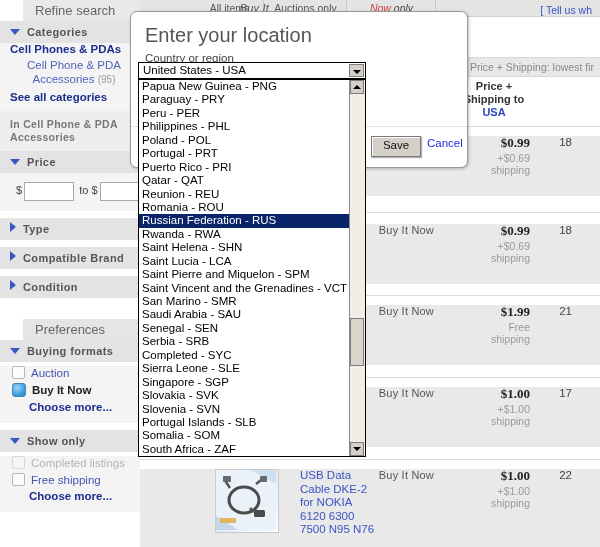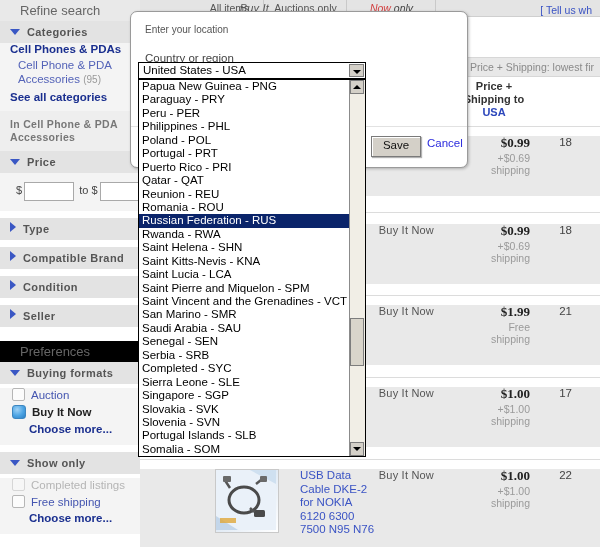--- a/index.html
+++ b/index.html
@@ -17,33 +17,33 @@
   .tab{position:absolute;top:0;height:16px;line-height:16px;font-size:10.5px;color:#555;
        text-align:center;box-sizing:border-box;border-right:1px solid #c9c9c9;}
   .tab.t0{left:196px;width:68px;}
   .tab.t1{left:265px;width:82px;}
   .tab.t2{left:348px;width:88px;font-style:italic;color:#444;}
   .tab.t2 .bin{font-style:italic;}
   .tab.t2 .now{color:#d24040;}
 
   
   .sidebar{position:absolute;left:0;top:0;width:140px;height:547px;background:#ffffff;}
-  .sb-title{height:21px;line-height:21px;padding-left:20px;font-size:13px;color:#666;
-            font-weight:normal;background:#e9e9e9;}
+  .sb-title{height:21px;line-height:21px;padding-left:12px;font-size:13px;color:#666;
+            font-weight:normal;background:#e9e9e9;margin-left:23px;}
   .sb-head{height:22px;line-height:22px;background:#e3e3e3;padding-left:10px;
            font-size:11px;font-weight:bold;color:#555;letter-spacing:.4px;position:relative;}
   .sb-head .tri{display:inline-block;margin-right:7px;position:relative;top:-1px;}
   .tri-d{width:0;height:0;border-left:5px solid transparent;border-right:5px solid transparent;
          border-top:6px solid #3a57c4;display:inline-block;}
   .tri-r{width:0;height:0;border-top:5px solid transparent;border-bottom:5px solid transparent;
          border-left:6px solid #3a57c4;display:inline-block;}
   .sb-body{padding:0 10px 8px 10px;background:#f4f4f4;}
   .lnk{color:#2b3fa0;text-decoration:none;cursor:pointer;}
   .cat-main{font-weight:bold;font-size:11.5px;color:#1a2f8f;margin-bottom:3px;display:block;}
-  .cat-sub{display:block;color:#5463b8;font-size:11.5px;line-height:14px;margin:0 0 4px 8px;}
+  .cat-sub{display:block;color:#5463b8;font-size:11.5px;line-height:14px;margin:0 0 4px 8px;text-align:center;}
   .cat-sub .cnt{color:#999;font-size:10px;}
   .cat-all{display:block;font-weight:bold;font-size:11.5px;color:#1a2f8f;margin-top:4px;}
   .in-cat{background:#eeeeee;padding:7px 10px;font-size:10.5px;font-weight:bold;color:#777;
           line-height:13px;letter-spacing:.3px;}
   .price-row{padding:9px 6px 10px 16px;background:#f4f4f4;white-space:nowrap;font-size:11px;color:#444;}
   .price-row input{width:44px;height:15px;border:1px solid #a9a9a9;background:#fff;vertical-align:middle;
                    font-size:11px;margin:0 2px;}
   .divider{height:7px;background:#ffffff;}
   .opt-row{display:flex;align-items:center;gap:6px;margin:4px 0 4px 2px;font-size:11.5px;}
   .cb{width:11px;height:11px;border:1px solid #b6b6b6;border-radius:2px;background:#fcfcfc;
@@ -82,21 +82,21 @@
   .bids{position:absolute;right:28px;top:0;font-size:11.5px;color:#444;}
 
   .prodimg{position:absolute;left:75px;top:0;width:62px;height:62px;border:1px solid #c9c9c9;
            background:linear-gradient(135deg,#eef4fb 0%,#dfe9f4 45%,#ffffff 100%);overflow:hidden;}
   .prodtxt{position:absolute;left:160px;top:0;font-size:11.5px;color:#3a53c4;line-height:13.6px;}
 
   
   .dialog{position:absolute;left:130px;top:11px;width:338px;height:157px;background:#fff;
           border:1px solid #9a9a9a;border-radius:7px;box-shadow:1px 1px 3px rgba(0,0,0,.25);
           z-index:40;box-sizing:border-box;}
-  .dlg-title{position:absolute;left:14px;top:12px;font-size:10px;color:#555;}
+  .dlg-title{position:absolute;left:14px;top:12px;font-size:20px;color:#555;}
   .dlg-sub{position:absolute;left:14px;top:40px;font-size:11.5px;color:#444;}
   .dlg-actions{position:absolute;left:0;right:0;bottom:0;height:40px;border-top:1px solid #e2e2e2;}
   .btn-save{position:absolute;left:240px;top:9px;width:48px;height:19px;line-height:17px;
             text-align:center;font-size:11.5px;color:#111;background:#d4d0c8;
             border:1px solid #7a7a7a;box-shadow:inset 1px 1px 0 #fff,1px 1px 1px rgba(0,0,0,.3);
             cursor:pointer;}
   .btn-cancel{position:absolute;left:296px;top:10px;font-size:11.5px;color:#2b2bdd;cursor:pointer;}
 
   
   .selbox{position:absolute;left:138px;top:62px;width:228px;height:17px;background:#fff;
@@ -265,26 +265,23 @@
     </div>
     <div class="divider"></div>
     <div class="sb-head">
       <span class="tri"><i class="tri-r"></i></span><span>Compatible Brand</span>
     </div>
     <div class="divider"></div>
     <div class="sb-head">
       <span class="tri"><i class="tri-r"></i></span><span>Condition</span>
     </div>
     <div class="divider"></div>
-    <div class="sb-head">
-      <span class="tri"><i class="tri-r"></i></span><span>Seller</span>
-    </div>
 
     <div style="height:14px;background:#fff;"></div>
-    <div class="sb-title" style="background:#000000;">Preferences</div>
+    <div class="sb-title" style="background:#e5e5e5;">Preferences</div>
 
     <div class="sb-head">
       <span class="tri"><i class="tri-d"></i></span><span>Buying formats</span>
     </div>
     <div class="sb-body">
       <div class="opt-row">
         <span class="cb"></span>
         <span class="opt-label">Auction</span>
       </div>
       <div class="opt-row">
@@ -335,21 +332,20 @@
         <div class="opt">Philippines - PHL</div>
         <div class="opt">Poland - POL</div>
         <div class="opt">Portugal - PRT</div>
         <div class="opt">Puerto Rico - PRI</div>
         <div class="opt">Qatar - QAT</div>
         <div class="opt">Reunion - REU</div>
         <div class="opt">Romania - ROU</div>
         <div class="opt sel">Russian Federation - RUS</div>
         <div class="opt">Rwanda - RWA</div>
         <div class="opt">Saint Helena - SHN</div>
-        <div class="opt">Saint Kitts-Nevis - KNA</div>
         <div class="opt">Saint Lucia - LCA</div>
         <div class="opt">Saint Pierre and Miquelon - SPM</div>
         <div class="opt">Saint Vincent and the Grenadines - VCT</div>
         <div class="opt">San Marino - SMR</div>
         <div class="opt">Saudi Arabia - SAU</div>
         <div class="opt">Senegal - SEN</div>
         <div class="opt">Serbia - SRB</div>
         <div class="opt">Completed - SYC</div>
         <div class="opt">Sierra Leone - SLE</div>
         <div class="opt">Singapore - SGP</div>

